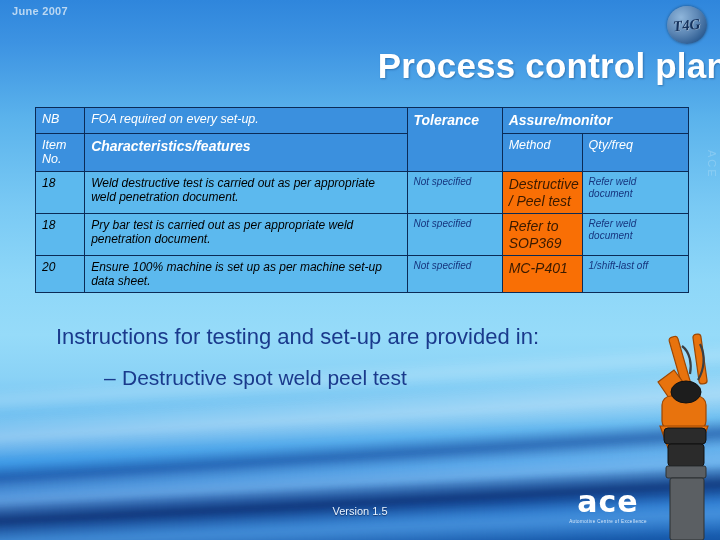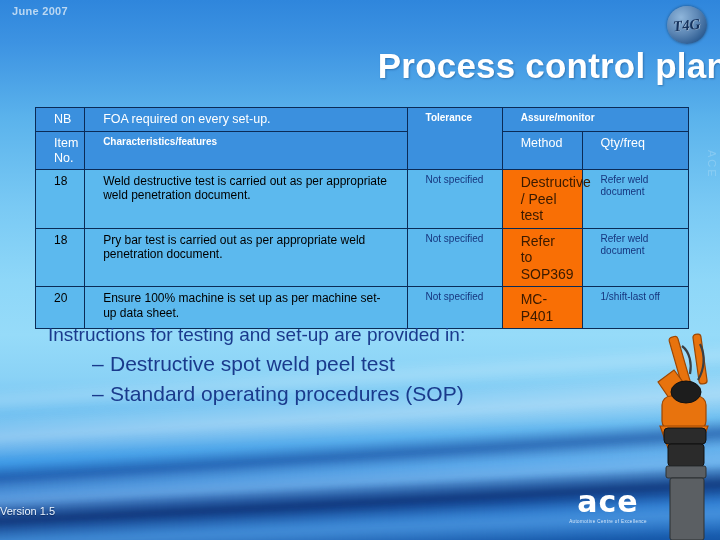--- a/index.html
+++ b/index.html
@@ -143,33 +143,34 @@
   #plan-table {
     position: absolute;
     left: 35px;
     top: 107px;
     width: 654px;
     border-collapse: collapse;
     table-layout: fixed;
   }
   #plan-table td {
     border: 1.5px solid #0b2b56;
-    padding: 4px 18px;
+    padding: 4px 6px;
     vertical-align: top;
     line-height: 1.18;
+    font-style: italic;
   }
   .hdr {
     background: #3b90de;
     color: #ffffff;
     font-size: 12.5px;
   }
   .hdr-bold {
     background: #3b90de;
     color: #ffffff;
-    font-size: 10px;
+    font-size: 14px;
     font-weight: bold;
   }
   .body-cell {
     background: #5cb9ee;
     color: #000000;
     font-size: 12px;
   }
   .body-cell-sm {
     background: #5cb9ee;
     color: #16357e;
@@ -190,27 +191,27 @@
 
   
   #instructions {
     position: absolute;
     left: 40px;
     top: 322px;
     width: 620px;
     color: #1a3a8c;
   }
   #instructions .lead {
-    font-size: 19px;
+    font-size: 22px;
     line-height: 1.33;
-    margin: 0 0 2px 8px;
+    margin: 0 0 2px 16px;
   }
   #instructions ul {
     list-style: none;
-    margin: 0;
+    margin: 12px;
     padding: 0 0 0 52px;
   }
   #instructions li {
     font-size: 21px;
     line-height: 1.42;
     white-space: nowrap;
   }
   #instructions li .dash {
     display: inline-block;
     width: 18px;
@@ -225,20 +226,21 @@
     height: 210px;
     pointer-events: none;
   }
 
   
   #version {
     position: absolute;
     left: 0;
     top: 505px;
     width: 720px;
+    text-align: center;
     color: #eaf4ff;
     font-size: 11px;
     text-shadow: 0 1px 1px rgba(0,20,60,0.6);
   }
   #ace-logo {
     position: absolute;
     right: 56px;
     bottom: 16px;
     width: 112px;
     text-align: center;
@@ -324,21 +326,20 @@
         <td class="method-cell">MC-P401</td>
         <td class="body-cell-sm">1/shift-last off</td>
       </tr>
     </tbody>
   </table>
 
   <div id="instructions">
     <p class="lead">Instructions for testing and set-up are provided in:</p>
     <ul>
       <li><span class="dash">–</span><span>Destructive spot weld peel test</span></li>
-      <li><span class="dash">–</span><span>Standard operating procedures (SOP)</span></li>
     </ul>
   </div>
 
   <svg id="robot" viewBox="0 0 120 210" xmlns="http://www.w3.org/2000/svg">
     <g fill="#e8730d" stroke="#9c4703" stroke-width="1.2">
       <rect x="76" y="6" width="9" height="56" rx="3" transform="rotate(-16 80 34)"></rect>
       <rect x="96" y="4" width="8" height="50" rx="3" transform="rotate(-8 100 29)"></rect>
       <path d="M58 52 L74 40 L92 64 L76 78 Z"></path>
       <rect x="62" y="66" width="44" height="34" rx="9"></rect>
       <path d="M60 96 L108 96 L100 118 L68 118 Z"></path>

